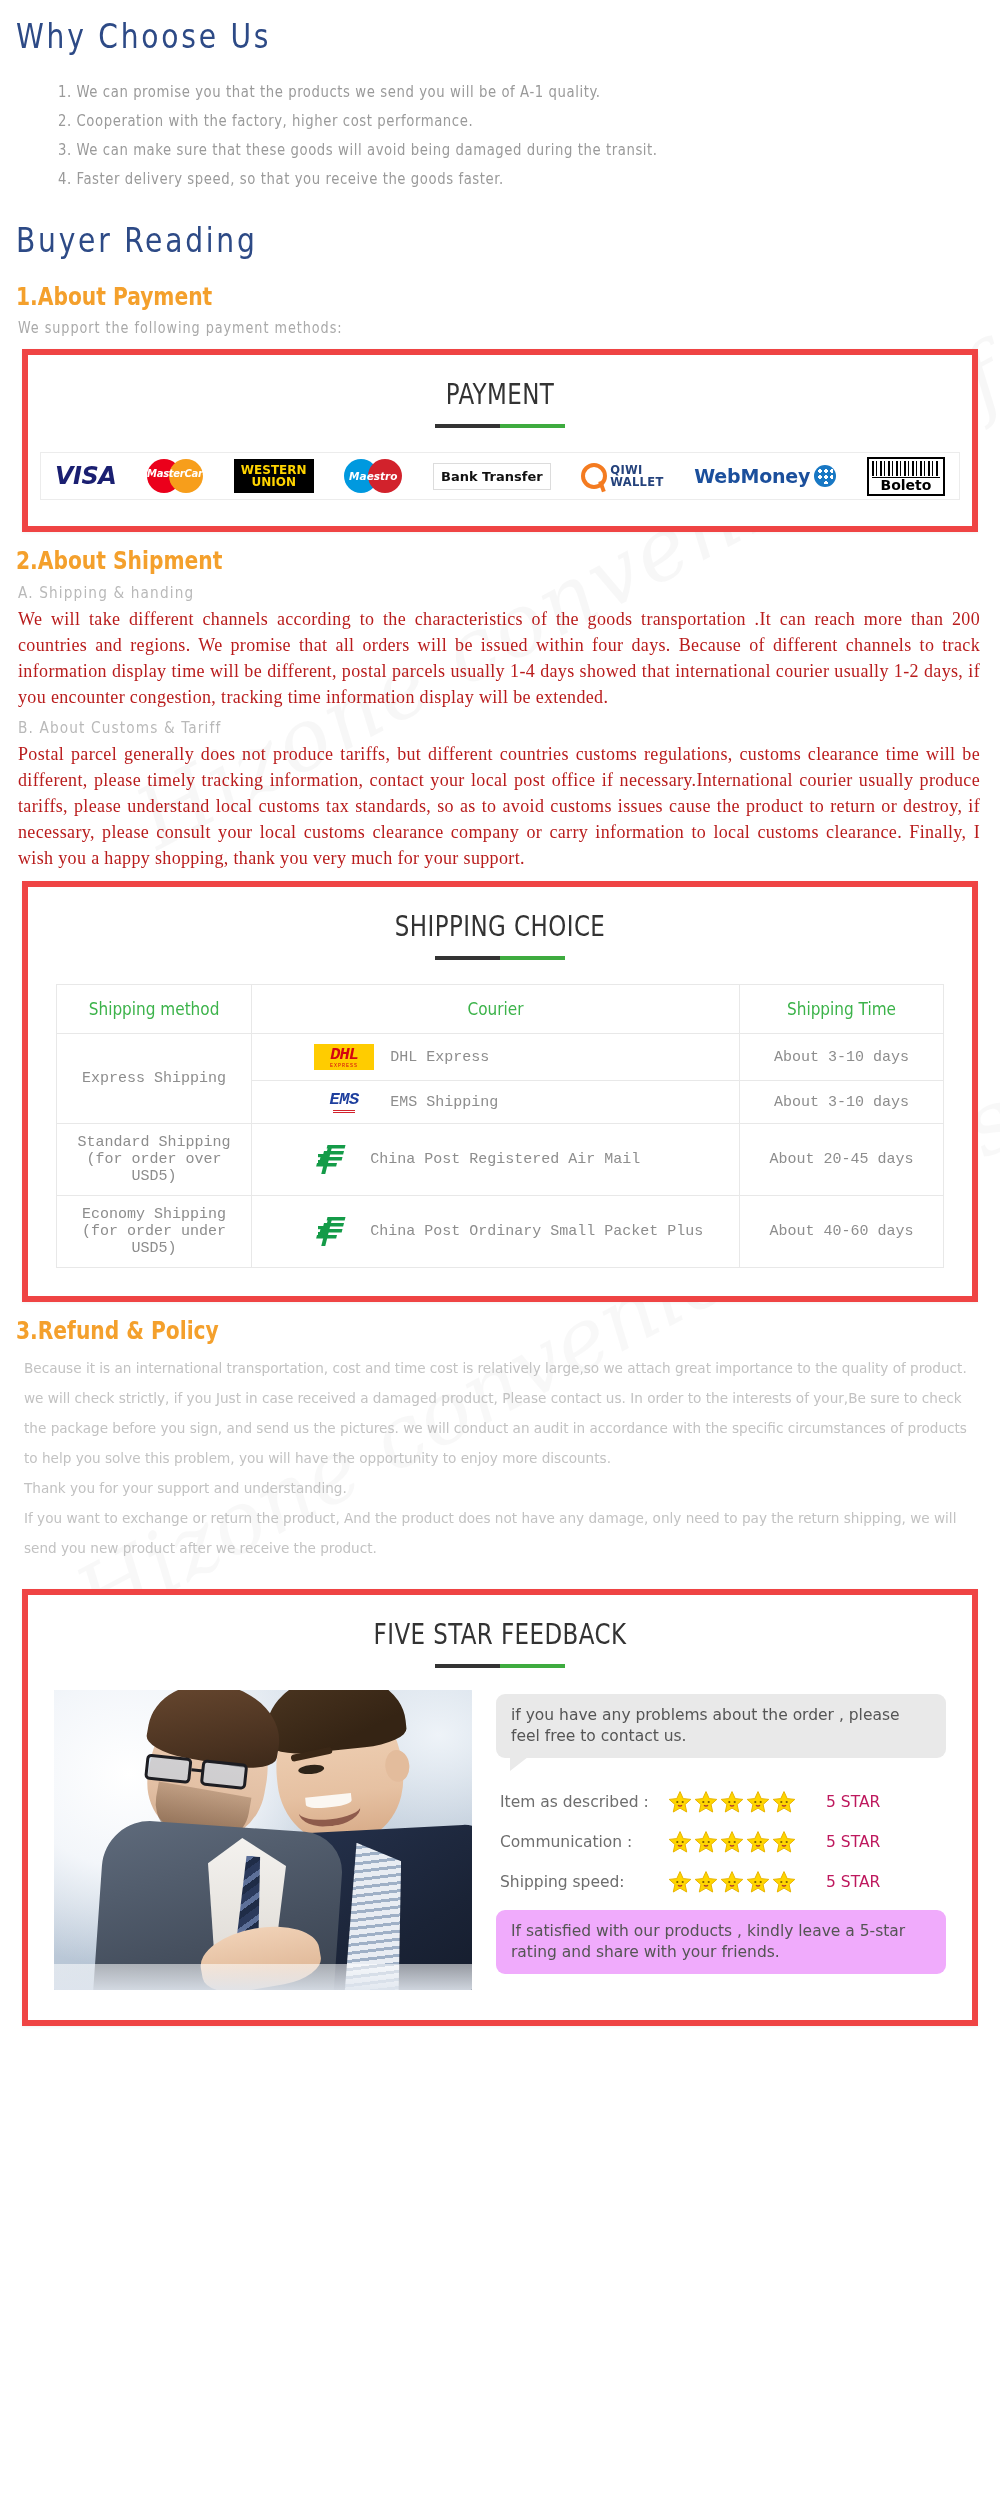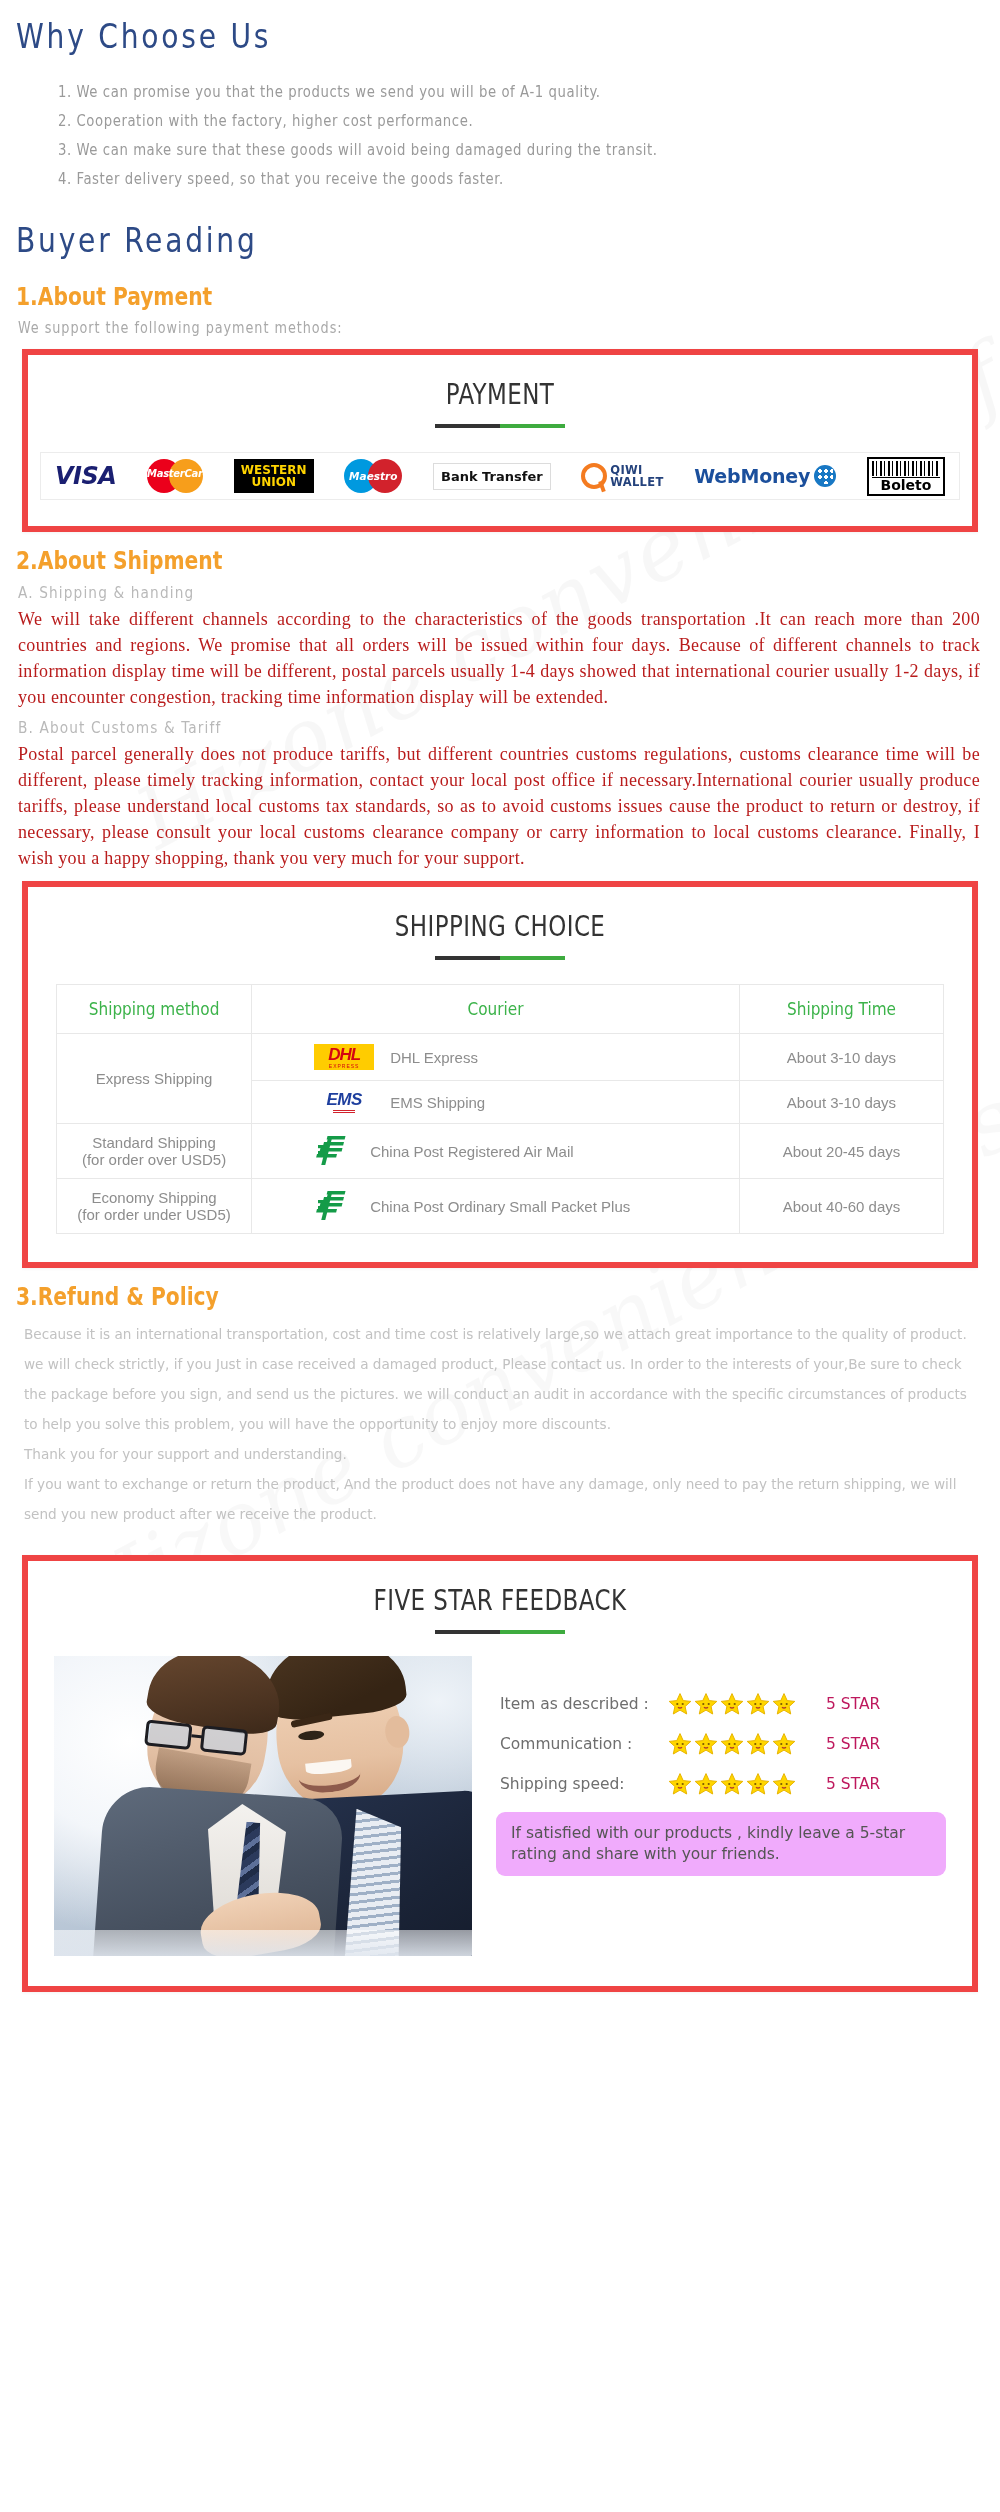--- a/index.html
+++ b/index.html
@@ -248,21 +248,21 @@
   table.ship th{
     color:#3cb34a;
     font-weight:normal;
     font-size:17px;
     padding:14px 6px;
     font-family:"DejaVu Sans Condensed","Liberation Sans Narrow","DejaVu Sans",sans-serif;
   }
   table.ship td{
     color:#8d8d8d;
     font-size:15px;
-    font-family:Liberation Sans, sans-serif;
+    font-family:Liberation Mono, monospace;
   }
   .courier-cell{display:flex;align-items:center;justify-content:flex-start;padding-left:56px;gap:16px;}
   .courier-name{font-size:15px;color:#8d8d8d;white-space:nowrap;}
 
   .dhl{
     background:#ffcc00;width:60px;padding:2px 0 1px 0;text-align:center;line-height:1;
   }
   .dhl .d1{color:#d40511;font-weight:bold;font-style:italic;font-size:17px;letter-spacing:-1px;}
   .dhl .d2{color:#d40511;font-size:5px;letter-spacing:1px;display:block;margin-top:1px;}
   .ems{width:60px;text-align:center;line-height:1;}
@@ -634,20 +634,21 @@
             </div>
             <div class="body"></div>
               <div class="shirt"></div>
               <div class="tie"></div>
           </div>
           <div class="hand"></div>
           <div class="desk"></div>
         </div>
 
         <div class="fb-right">
+          <div class="bubble">if you have any problems about the order , please feel free to contact us.</div>
 
           <div class="ratings">
             <div class="rrow">
               <span class="rlabel">Item as described :</span>
               <span class="rstars">
                 <svg class="rstar" viewBox="0 0 24 24">
                     <polygon points="12,1.6 15.2,8.6 22.8,9.4 17.1,14.5 18.7,22 12,18.1 5.3,22 6.9,14.5 1.2,9.4 8.8,8.6" fill="#ffd600" stroke="#e8b400" stroke-width="1"></polygon>
                     <circle cx="9.3" cy="12" r="1.1" fill="#7a5a00"></circle>
                     <circle cx="14.7" cy="12" r="1.1" fill="#7a5a00"></circle>
                     <path d="M10 15.2 Q12 17 14 15.2" stroke="#b03a2e" stroke-width="1.4" fill="none"></path>

